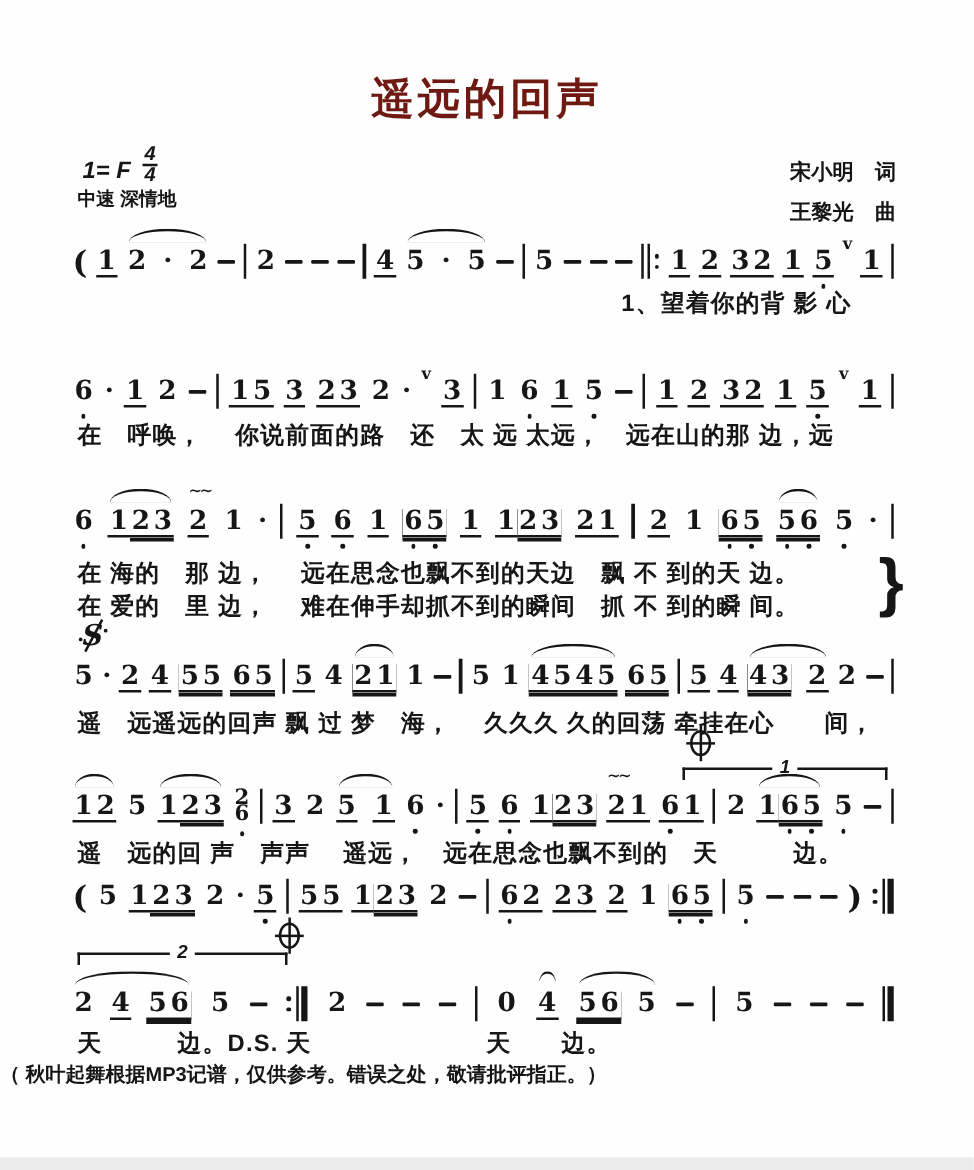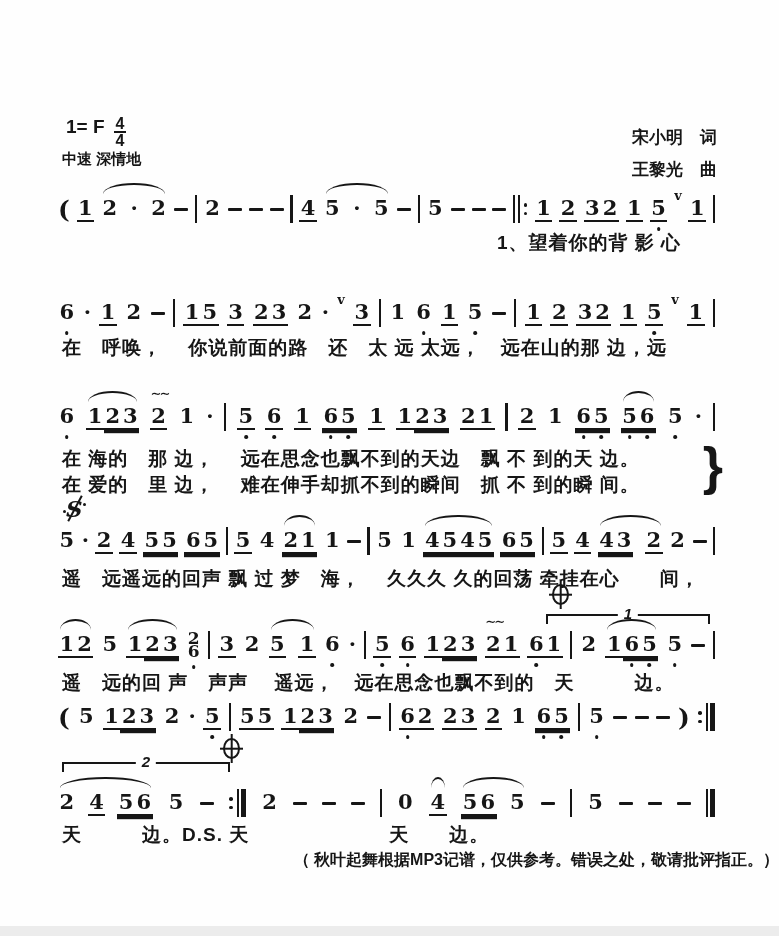--- a/index.html
+++ b/index.html
@@ -4,22 +4,22 @@
 <style>
   html,body{margin:0;padding:0;background:#fff;}
   body{width:779px;height:936px;position:relative;overflow:hidden;
        font-family:"Liberation Sans",sans-serif;color:#161616;}
   .sheet{position:absolute;inset:0;background:#fefefe;}
   .scan-strip{position:absolute;left:0;right:0;bottom:0;height:10px;background:#ececec;}
 
   
   .title{position:absolute;top:56px;left:0;width:100%;text-align:center;
          font-weight:bold;font-size:34px;letter-spacing:3px;color:#6e1a13;}
-  .keyrow{position:absolute;top:116px;left:66px;display:flex;align-items:flex-start;gap:9px;
-          font-weight:bold;font-size:19px;}
+  .keyrow{position:absolute;top:116px;left:66px;display:flex;align-items:flex-end;gap:9px;
+          font-weight:bold;font-size:19px;font-style:italic;}
   .ts{display:inline-flex;flex-direction:column;align-items:center;line-height:15px;font-size:16px;}
   .ts .top{border-bottom:2px solid #161616;padding:0 2px;}
   .subtitle{position:absolute;top:124px;left:150px;width:440px;text-align:center;
             font-weight:bold;font-size:17px;}
   .credit1{position:absolute;top:126px;right:62px;font-weight:bold;font-size:17px;}
   .credit2{position:absolute;top:158px;right:62px;font-weight:bold;font-size:17px;}
   .tempo{position:absolute;top:150px;left:62px;font-weight:bold;font-size:15px;}
 
   
   .note-line{position:absolute;left:58px;right:64px;display:flex;
@@ -71,28 +71,29 @@
   .volta{position:absolute;height:9px;border-top:2.4px solid #161616;}
   .volta::before,.volta::after{content:"";position:absolute;top:-2.4px;width:2.4px;height:10px;background:#161616;}
   .volta::before{left:0;} .volta::after{right:0;}
   .volta .vlabel{position:absolute;top:-11px;left:50%;transform:translateX(-50%);
         background:#fefefe;padding:0 6px;font-weight:bold;font-size:15px;font-style:italic;}
   .volta.ending .vlabel{font-style:normal;font-size:16px;letter-spacing:2px;}
   .volta1{top:614px;left:546px;width:164px;}
   .volta2{top:762px;left:62px;width:168px;}
   .ending{top:762px;left:240px;width:468px;}
 
-  .footer{position:absolute;top:850px;left:0;width:100%;text-align:right;
+  .footer{position:absolute;top:850px;left:0;width:100%;text-align:left;
           font-weight:bold;font-size:16px;}
 </style>
 </head>
 <body>
 
 <div class="sheet">
 
+  <div class="title">遥远的回声</div>
 
   <div class="keyrow">
     <span>1= F</span>
     <span class="ts">
       <span class="top">4</span>
       <span>4</span>
     </span>
   </div>
   <div class="credit1">宋小明　词</div>
   <div class="credit2">王黎光　曲</div>

